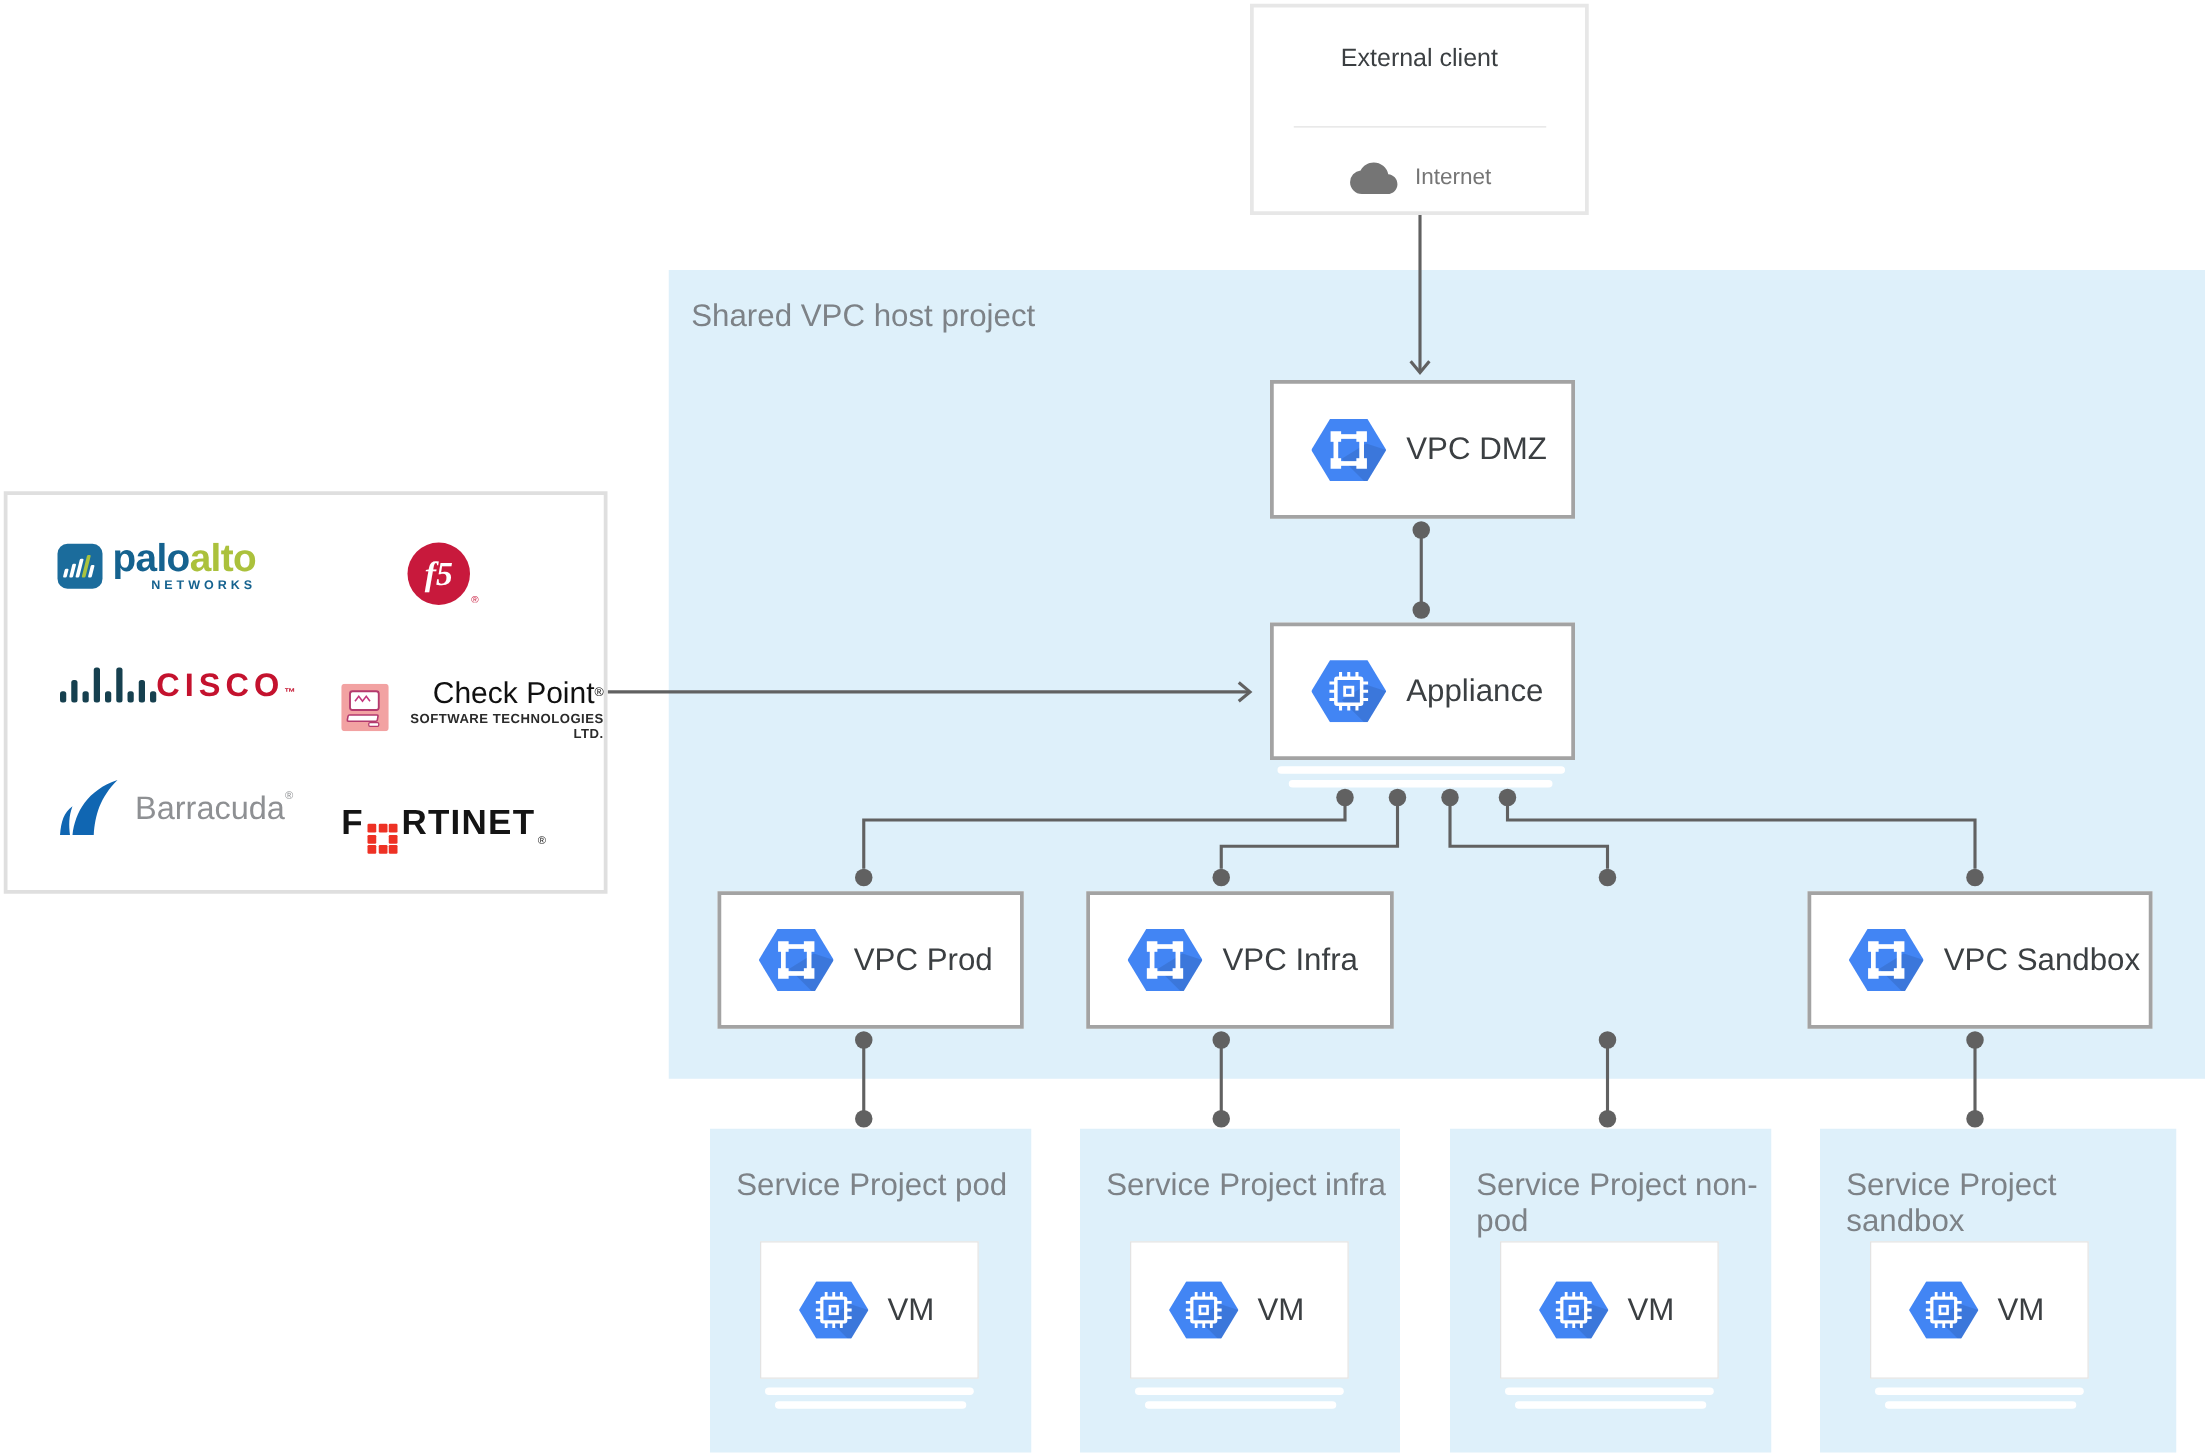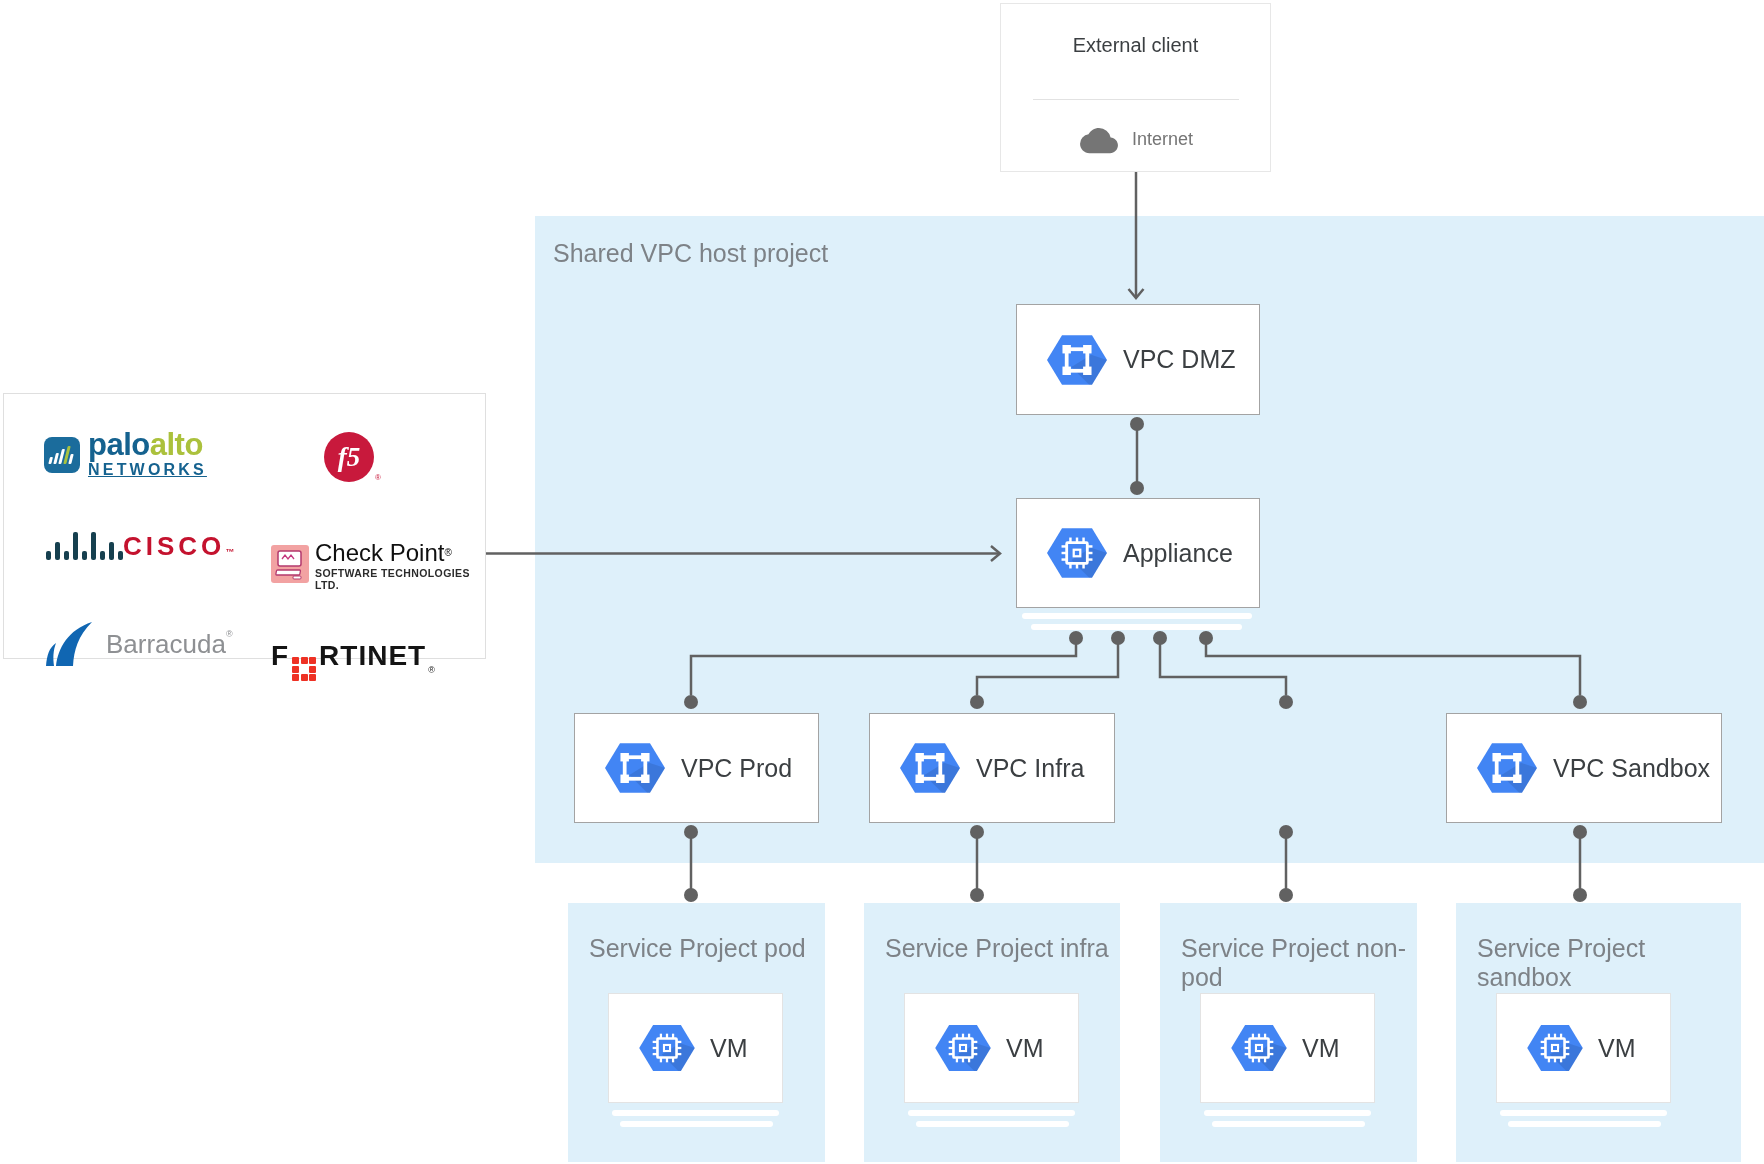--- a/index.html
+++ b/index.html
@@ -9,21 +9,21 @@
   
   .host-region{position:absolute;left:535px;top:216px;width:1229px;height:647px;
                background:#DEF0FA;z-index:0;}
   .region-label{position:absolute;font-size:25px;color:#7D8287;z-index:3;}
   .host-label{left:553px;top:239px;}
 
   
   .wires{position:absolute;left:0;top:0;z-index:1;pointer-events:none;}
 
   
-  .card{position:absolute;background:#fff;border:1px solid #a3a3a3;box-sizing:border-box;z-index:2;}
+  .card{position:absolute;background:#fff;border:3px solid #a3a3a3;box-sizing:border-box;z-index:2;}
 
   
   .external-card{left:1000px;top:3px;width:271px;height:169px;border-color:#E7E7E7;}
   .ext-title{margin-top:30px;text-align:center;font-size:20px;color:#3B3F42;}
   .ext-divider{position:absolute;left:32px;right:31px;top:95px;height:1px;background:#E2E2E2;}
   .ext-row{position:absolute;left:0;right:0;top:114px;height:42px;display:flex;
            align-items:center;justify-content:center;gap:12px;}
   .internet-label{font-size:18px;color:#757575;}
 
   
@@ -49,32 +49,32 @@
   .s3{left:1456px;width:285px;}
   .service .region-label{position:absolute;left:21px;top:31px;}
   .vm-card{position:absolute;left:40px;top:90px;width:175px;height:110px;background:#fff;
            border:1px solid #E3E3E3;box-sizing:border-box;display:flex;align-items:center;
            padding-left:30px;}
   .vm-label{margin-left:15px;font-size:25px;color:#3B3F42;}
   .vm-stack1{left:44px;top:207px;width:167px;}
   .vm-stack2{left:52px;top:218px;width:153px;}
 
   
-  .vendor-card{left:3px;top:393px;width:483px;height:266px;border-color:#DFDFDF;}
+  .vendor-card{left:3px;top:393px;width:483px;height:322px;border-color:#DFDFDF;text-align:right;}
   .logo{position:absolute;display:flex;align-items:center;}
 
   
   .paloalto{left:40px;top:36px;}
   .pa-icon{width:36px;height:36px;background:#1B6C9C;border-radius:8px;flex:none;}
   .pa-text{display:flex;flex-direction:column;margin-left:8px;}
   .pa-word{font-size:31px;font-weight:700;line-height:30px;letter-spacing:-0.5px;}
   .pa-palo{color:#15628F;}
   .pa-alto{color:#ABC13C;}
-  .pa-networks{align-self:flex-end;font-size:16px;font-weight:700;letter-spacing:3.2px;
-               color:#15628F;margin-top:1px;text-decoration:underline;}
+  .pa-networks{align-self:flex-end;font-size:10px;font-weight:700;letter-spacing:3.2px;
+               color:#15628F;margin-top:1px;}
 
   
   .f5{left:320px;top:38px;}
   .f5-ball{width:50px;height:50px;border-radius:50%;background:#C8193C;display:flex;
            align-items:center;justify-content:center;}
   .f5-text{color:#fff;font-size:27px;font-weight:700;font-style:italic;
            font-family:"Liberation Serif",serif;}
   .f5-reg{font-size:8px;color:#C8193C;align-self:flex-end;margin-left:1px;}
 
   

